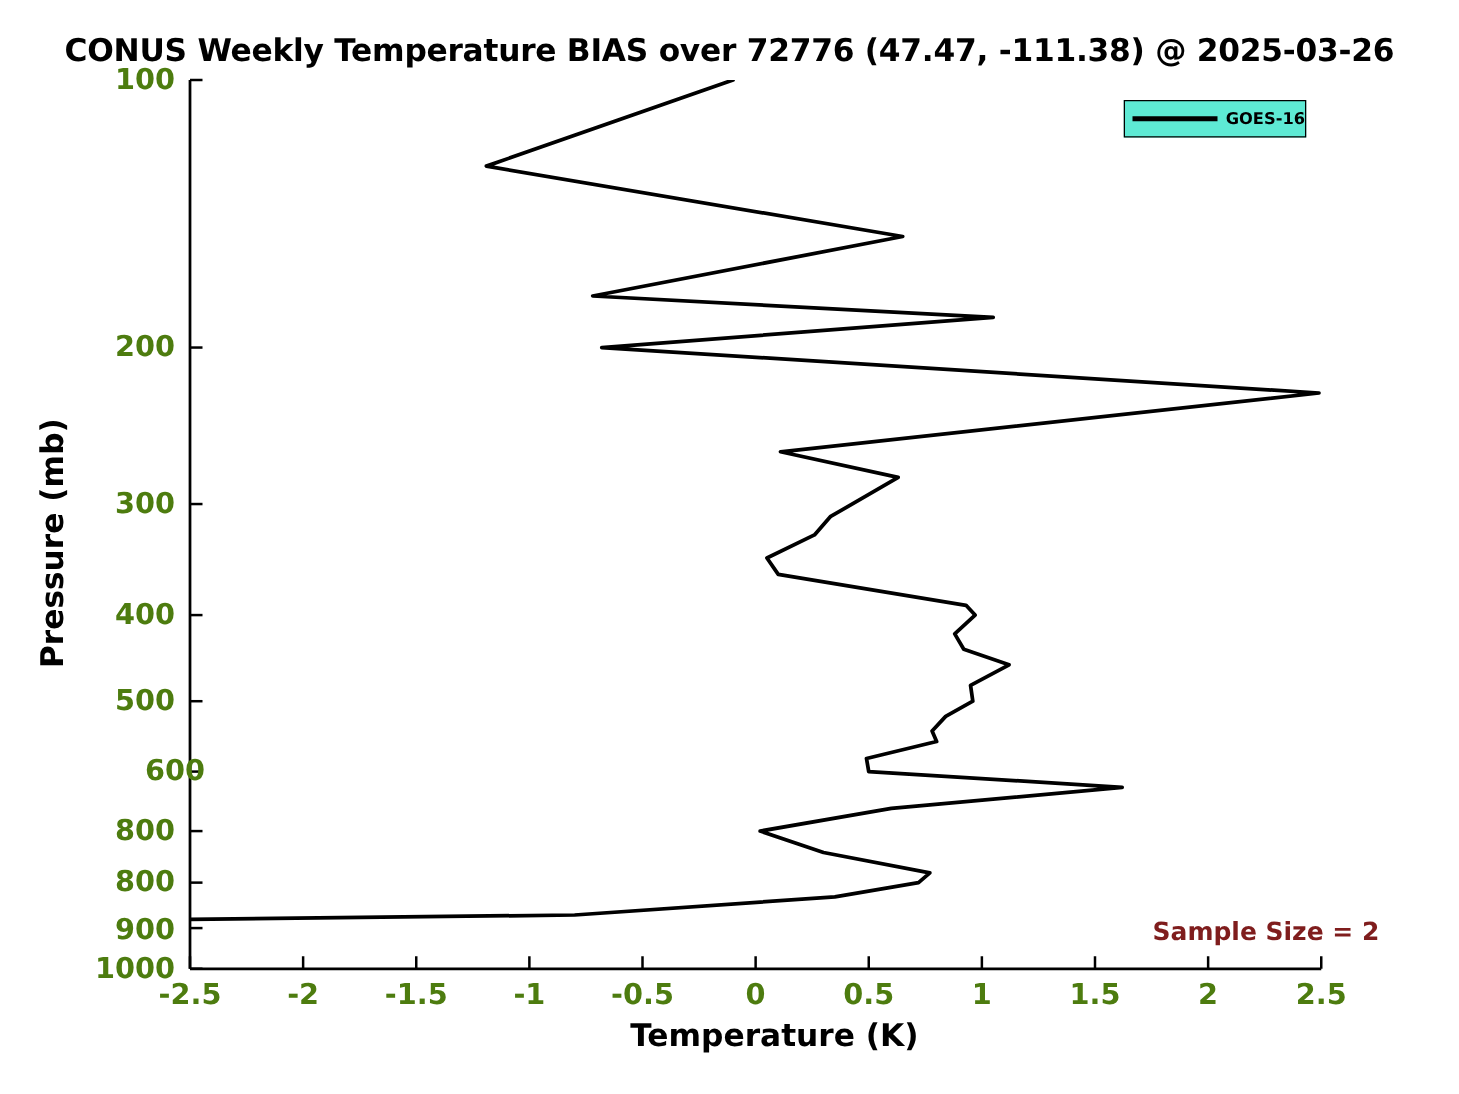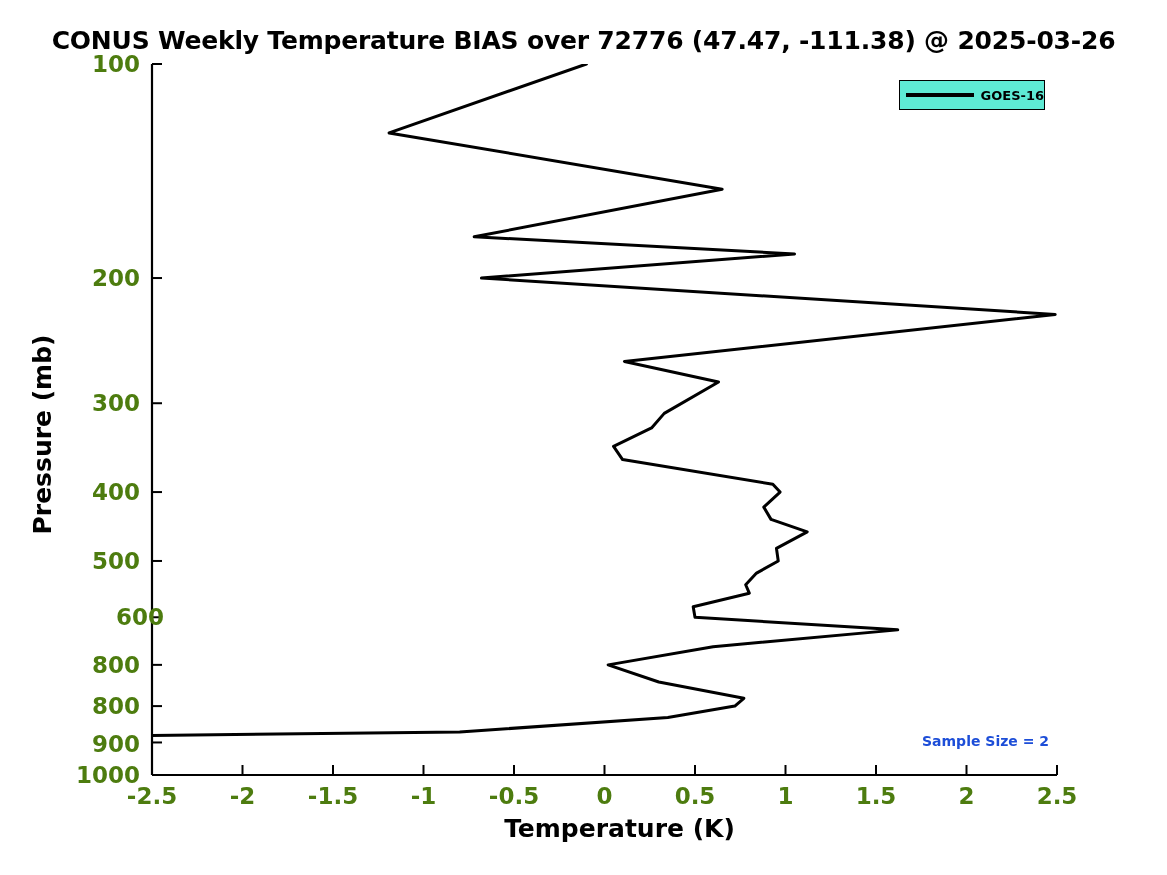--- a/index.html
+++ b/index.html
@@ -29,22 +29,22 @@
   #legend-box{
     position:absolute;left:899px;top:80px;width:144px;height:28px;
     border:1.5px solid #000;background:#5eead4;display:flex;align-items:center;
   }
   #legend-swatch{width:72px;height:0;border-top:4px solid #000;margin-left:6px;}
   #legend-label{
     margin-left:7px;font-size:13px;font-weight:bold;color:#000;
     font-family:"DejaVu Sans","Liberation Sans",sans-serif;white-space:nowrap;
   }
   #sample-size{
-    position:absolute;left:922px;top:733px;font-size:14px;font-weight:bold;
-    color:#1d4ed8;white-space:nowrap;
+    position:absolute;left:922px;top:733px;font-size:20px;font-weight:bold;
+    color:#7f1d1d;white-space:nowrap;
   }
 </style>
 </head>
 <body>
 
 <div id="root">
 
   <div id="chart-title">CONUS Weekly Temperature BIAS over 72776 (47.47, -111.38) @ 2025-03-26</div>
 
   <svg id="svg-layer" viewBox="0 0 1167 875" xmlns="http://www.w3.org/2000/svg">

